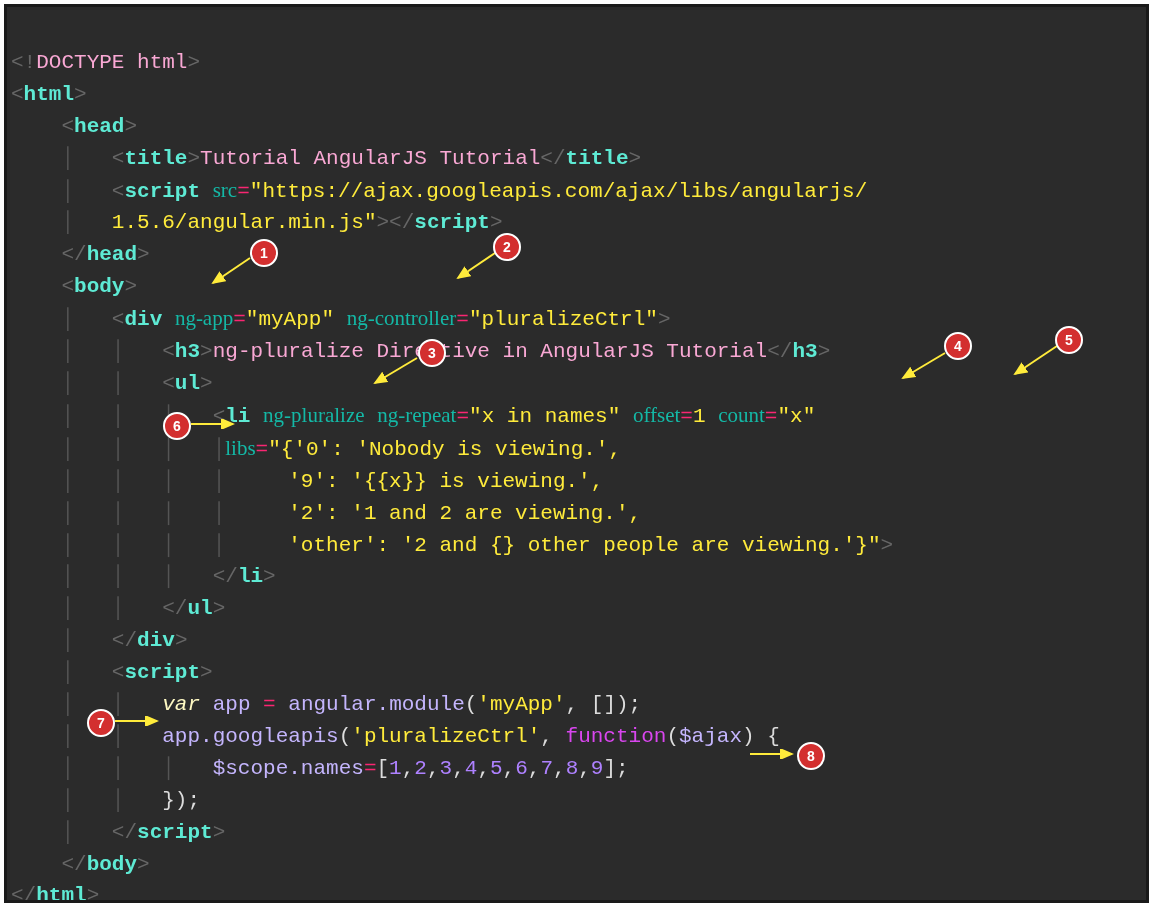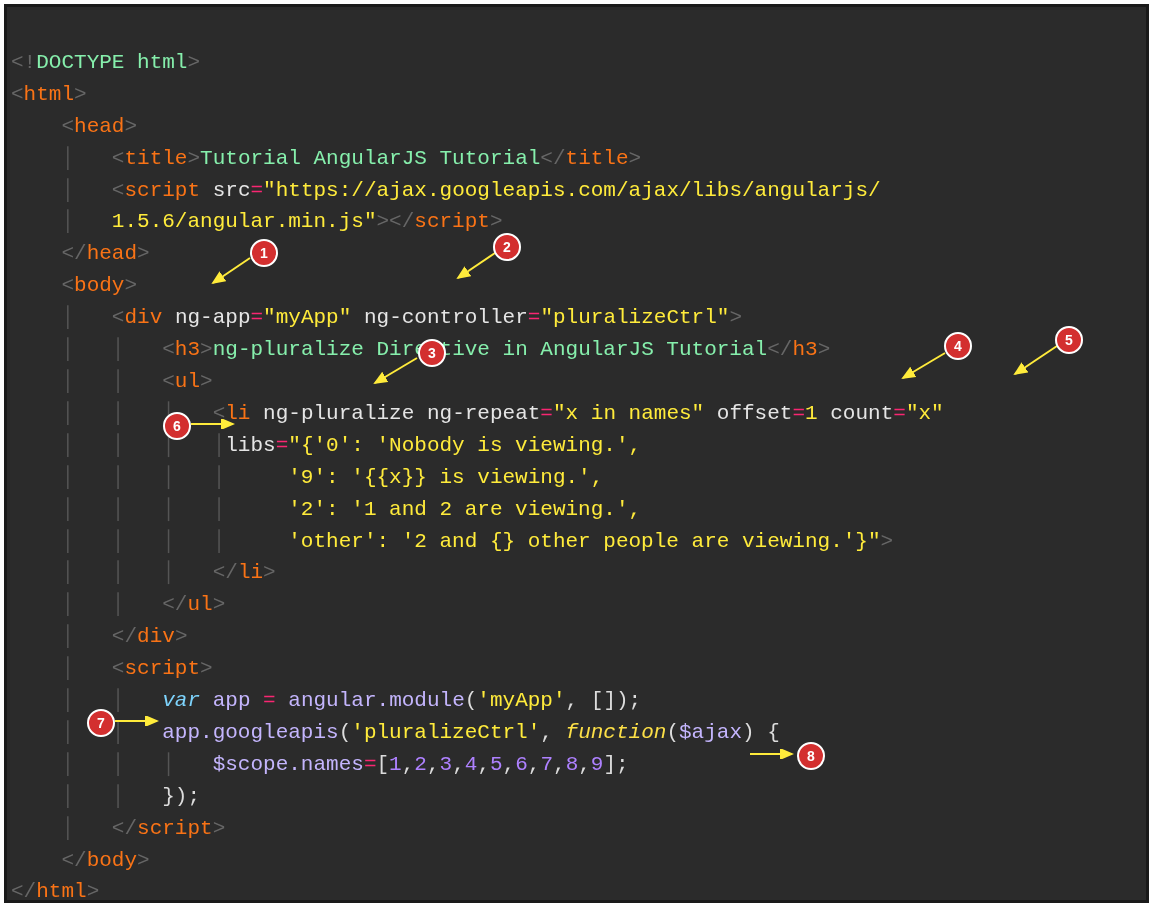--- a/index.html
+++ b/index.html
@@ -23,27 +23,27 @@
     height: 100%;
     padding: 8px 4px;
     font-family: 'Consolas', 'Monaco', 'Courier New', monospace;
     font-size: 21px;
     line-height: 1.52;
     color: #dcdcdc;
     white-space: pre;
     overflow: hidden;
     position: relative;
   }
-  .tag { color: #f97316; }
-  .attr { color: #e5e5e5; }
+  .tag { color: #5eead4; font-weight: bold; }
+  .attr { color: #14b8a6; font-family: Liberation Serif, serif; }
   .string { color: #ffeb3b; }
-  .text { color: #86efac; text-align: center; }
+  .text { color: #f9a8d4; text-align: center; }
   .bracket { color: #666666; }
-  .keyword { color: #7dd3fc; font-style: italic; }
-  .function { color: #fde047; font-style: italic; }
+  .keyword { color: #fef9c3; font-style: italic; }
+  .function { color: #d946ef; }
   .number { color: #ae81ff; }
   .operator { color: #f92672; }
   .punct { color: #dcdcdc; }
   .varname { color: #c4b5fd; }
   
   .indent-guide {
     color: #555555;
   }
   
   .annotation-badge {

